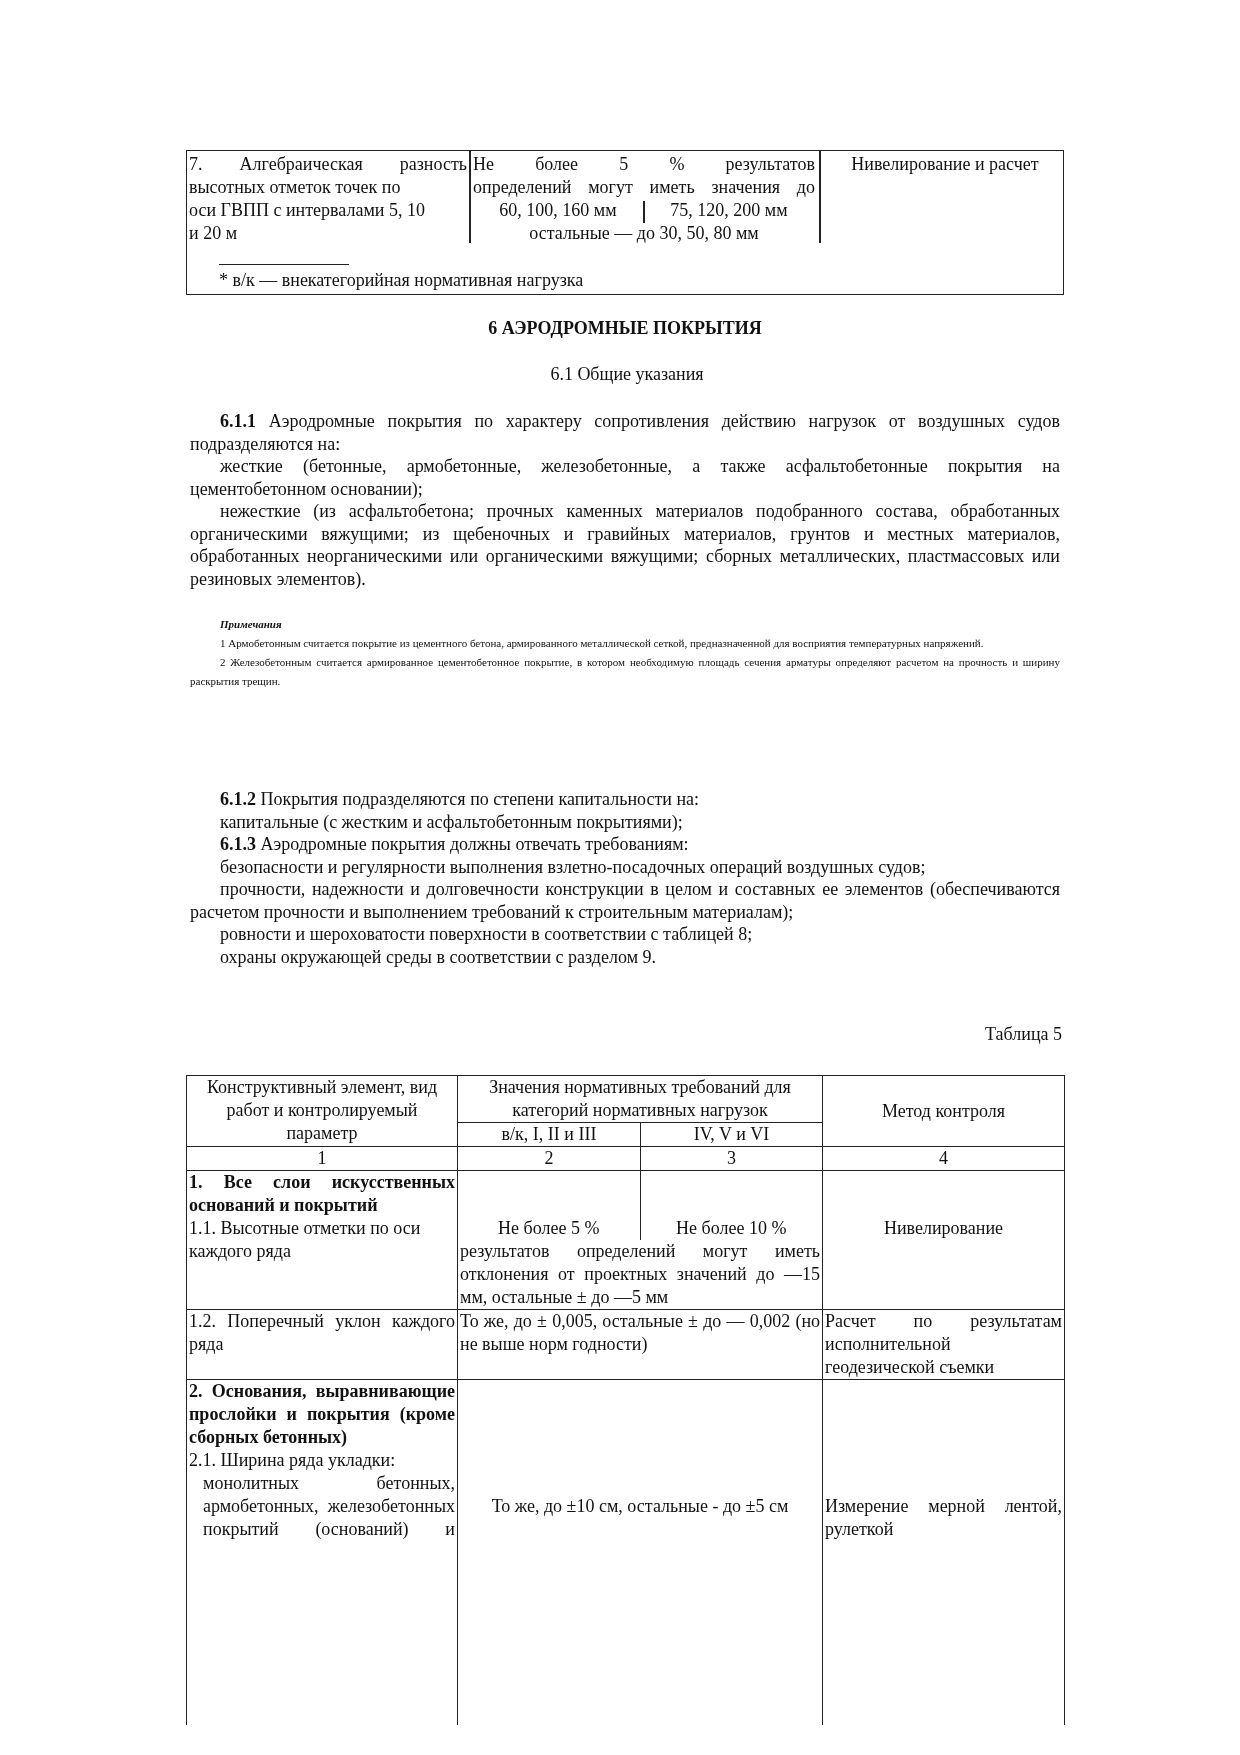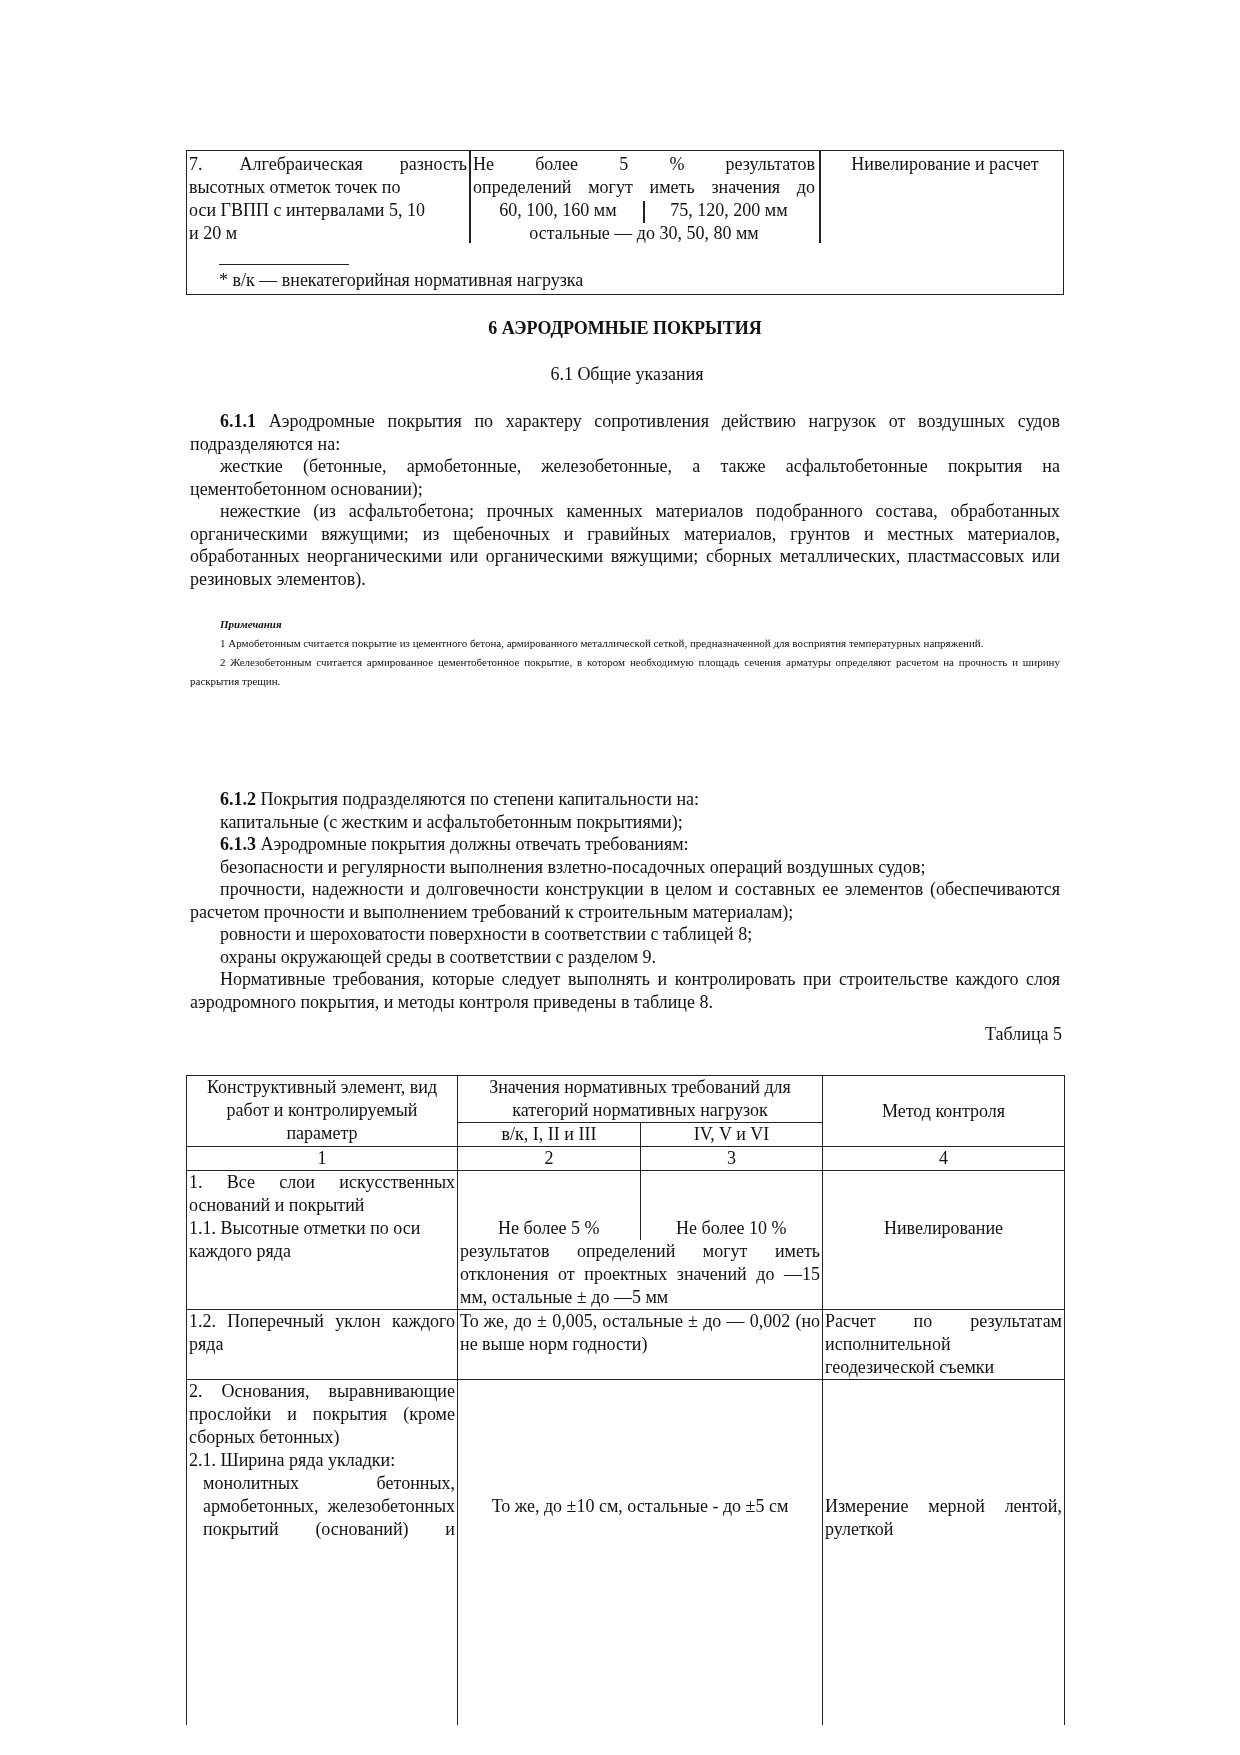--- a/index.html
+++ b/index.html
@@ -28,21 +28,21 @@
   .notes p { margin: 0; text-indent: 30px; text-align: justify; }
   .notes .title { font-style: italic; font-weight: bold; }
 
   .tabcap { position: absolute; right: 178px; top: 1024px; }
 
   
   #t8 { position: absolute; left: 186px; top: 1075px; width: 878px; border-collapse: collapse; table-layout: fixed; }
   #t8 td { border: 1.5px solid #222; padding: 0 2px; vertical-align: top; line-height: 23px; }
   #t8 td.c { text-align: center; }
   #t8 td.mid { vertical-align: middle; }
-  #t8 .b { font-weight: normal; }
+  #t8 .b { font-weight: bold; }
   #t8 .ind { padding-left: 14px; }
   #t8 tr.open td { border-bottom: none; }
 </style>
 </head>
 <body>
 
 <div id="t7" class="abs">
   <div class="vline1"></div>
   <div class="vline2"></div>
   <div class="c1">
@@ -82,21 +82,20 @@
 </div>
 
 <div class="body" style="top:788px;">
   <p><b>6.1.2</b><span> Покрытия подразделяются по степени капитальности на:</span></p>
   <p>капитальные (с жестким и асфальтобетонным покрытиями);</p>
   <p><b>6.1.3</b><span> Аэродромные покрытия должны отвечать требованиям:</span></p>
   <p>безопасности и регулярности выполнения взлетно-посадочных операций воздушных судов;</p>
   <p>прочности, надежности и долговечности конструкции в целом и составных ее элементов (обеспечиваются расчетом прочности и выполнением требований к строительным материалам);</p>
   <p>ровности и шероховатости поверхности в соответствии с таблицей 8;</p>
   <p>охраны окружающей среды в соответствии с разделом 9.</p>
-  <p>Нормативные требования, которые следует выполнять и контролировать при строительстве каждого слоя аэродромного покрытия, и методы контроля приведены в таблице 8.</p>
 </div>
 
 <div class="tabcap abs">Таблица 5</div>
 
 <table id="t8">
   <colgroup>
     <col style="width:271px">
       <col style="width:183px">
       <col style="width:182px">
       <col style="width:242px">

